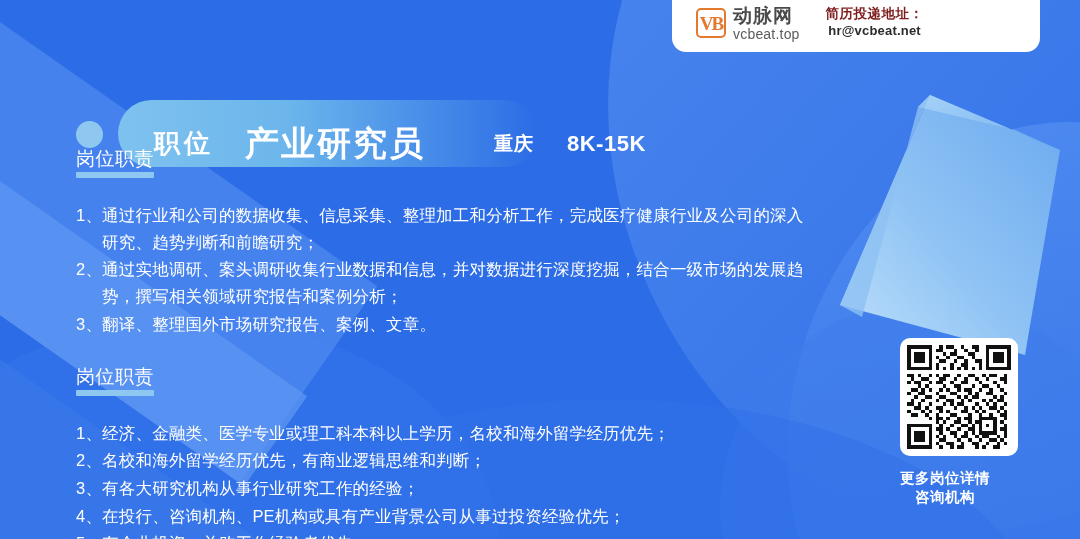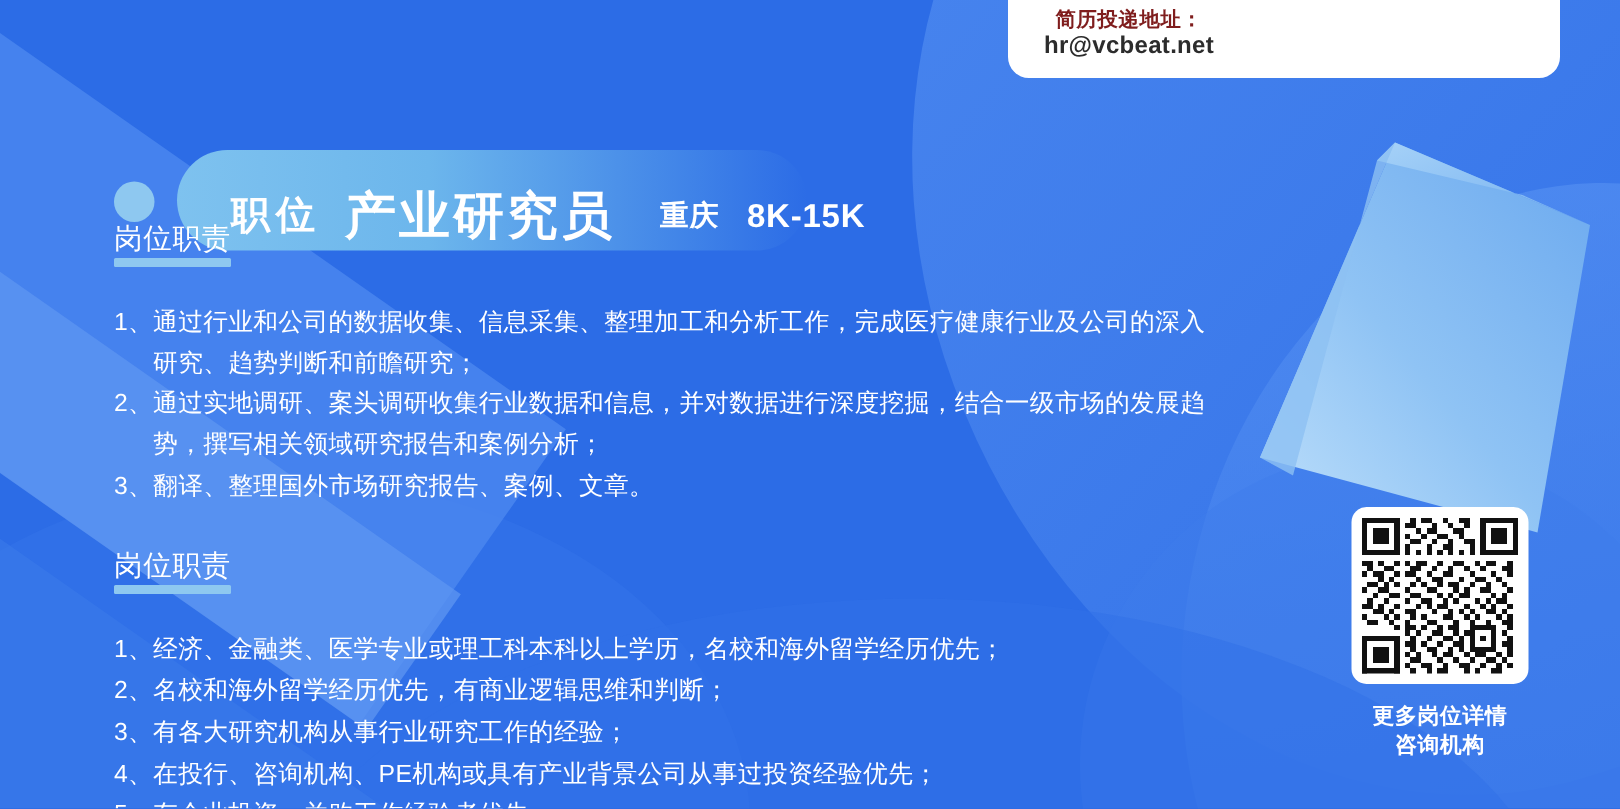--- a/index.html
+++ b/index.html
@@ -84,49 +84,49 @@
     display:flex; align-items:center; justify-content:center;
     font-weight:bold; font-size:19px; color:#e4782c; letter-spacing:-2px;
     font-family:"Liberation Serif","DejaVu Serif",serif; line-height:1;
   }
   .brand-text{ display:flex; flex-direction:column; line-height:1; }
   .brand-cn{ font-size:19px; font-weight:bold; color:#4a4a4a; letter-spacing:1px; }
   .brand-en{ font-size:14px; color:#5b5b5b; letter-spacing:.2px; margin-top:2px; }
 
   .apply{ display:flex; flex-direction:column; align-items:center; line-height:1.25; }
   .apply-label{ font-size:13.5px; font-weight:bold; color:#7f1d1d; letter-spacing:.5px; }
-  .apply-mail{ font-size:16px; font-weight:bold; color:#2c2c2c; letter-spacing:.2px; }
+  .apply-mail{ font-size:13px; font-weight:bold; color:#2c2c2c; letter-spacing:.2px; }
 
   
   .header-row{
     position:absolute; left:0; top:48px; width:100%; height:74px;
   }
   .dot{
     position:absolute; left:76px; top:73px; width:27px; height:27px;
     border-radius:50%; background:#8ec8f0;
   }
   .pill{
     position:absolute; left:118px; top:52px; width:420px; height:67px;
     border-radius:34px;
     background:linear-gradient(90deg,#7ec2ef 0%,#6cb6ec 40%,rgba(90,160,232,0) 100%);
   }
   .header-text{
     position:absolute; left:118px; top:52px; height:87px;
-    display:flex; align-items:center; gap:0; padding-left:36px;
+    display:flex; align-items:center; gap:15px; padding-left:36px;
   }
   .h-label{
     font-size:26px; font-weight:bold; color:#ffffff; letter-spacing:4px;
   }
   .h-title{
     font-size:34px; font-weight:bold; color:#ffffff; letter-spacing:2px;
     margin-left:16px;
   }
   .h-city{
     font-size:19px; font-weight:bold; color:#ffffff; letter-spacing:1px;
-    margin-left:30px;
+    margin-left:54px;
   }
   .h-salary{
     font-size:22px; font-weight:bold; color:#ffffff; letter-spacing:.5px;
     margin-left:18px;
   }
 
   
   .content{ position:absolute; left:76px; top:146px; width:740px; }
 
   .sec-head{ position:relative; display:inline-block; margin-bottom:16px; }
@@ -146,21 +146,21 @@
     margin-bottom:1px;
   }
   .li-num{ flex:0 0 auto; white-space:nowrap; }
   .li-text{ flex:1 1 auto; }
 
   .section-2{ margin-top:26px; }
 
   
   .qr-block{
     position:absolute; left:900px; top:338px; width:120px;
-    display:flex; flex-direction:column; align-items:center;
+    display:flex; flex-direction:column; align-items:flex-start;
   }
   .qr-card{
     width:118px; height:118px; background:#ffffff; border-radius:10px;
     padding:7px; display:flex; align-items:center; justify-content:center;
   }
   .qr-card svg{ width:100%; height:100%; display:block; }
   .qr-caption{
     margin-top:13px; text-align:center; color:#ffffff;
     font-size:14.5px; font-weight:bold; line-height:1.32; letter-spacing:.5px;
   }
@@ -195,20 +195,27 @@
         </defs>
         <path d="M30 250 L120 40 L250 95 L215 300 Z" fill="url(#rg1)"></path>
         <path d="M120 40 L250 95 L205 75 L108 52 Z" fill="url(#rg2)" opacity=".95"></path>
         <path d="M30 250 L120 40 L108 52 L52 262 Z" fill="#8dc0f3" opacity=".8"></path>
       </svg>
     </div>
   </div>
 
   <div class="topcard">
     <div class="topcard-inner">
+      <div class="brand">
+        <div class="brand-mark">VB</div>
+        <div class="brand-text">
+          <span class="brand-cn">动脉网</span>
+          <span class="brand-en">vcbeat.top</span>
+        </div>
+      </div>
       <div class="apply">
         <span class="apply-label">简历投递地址：</span>
         <span class="apply-mail">hr@vcbeat.net</span>
       </div>
     </div>
   </div>
 
   <div class="header-row">
     <div class="dot"></div>
     <div class="pill"></div>

